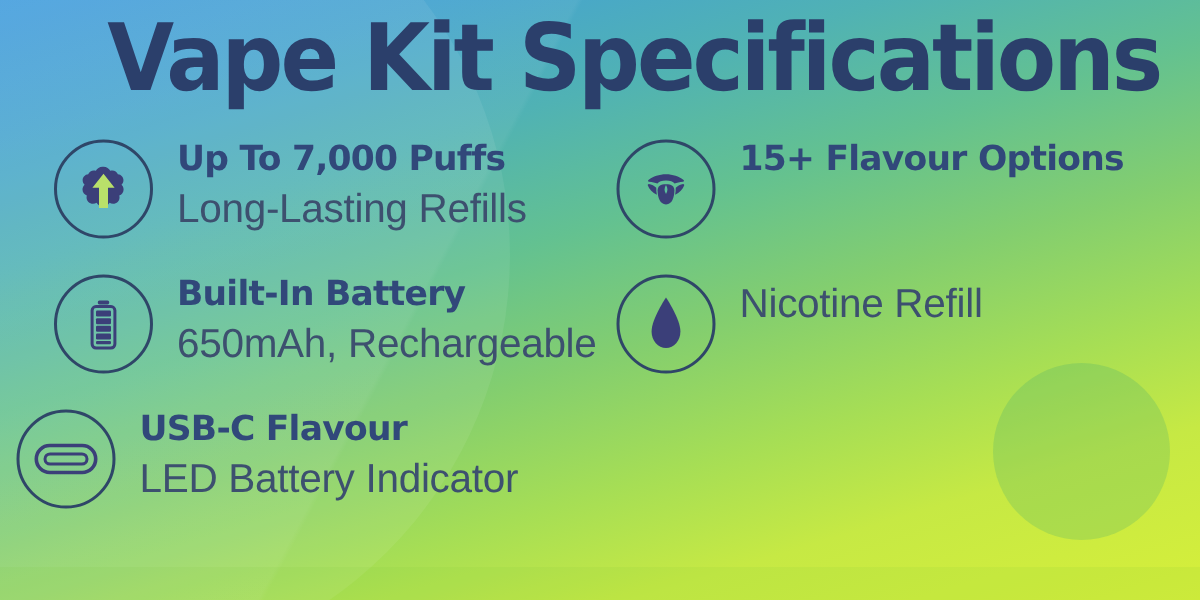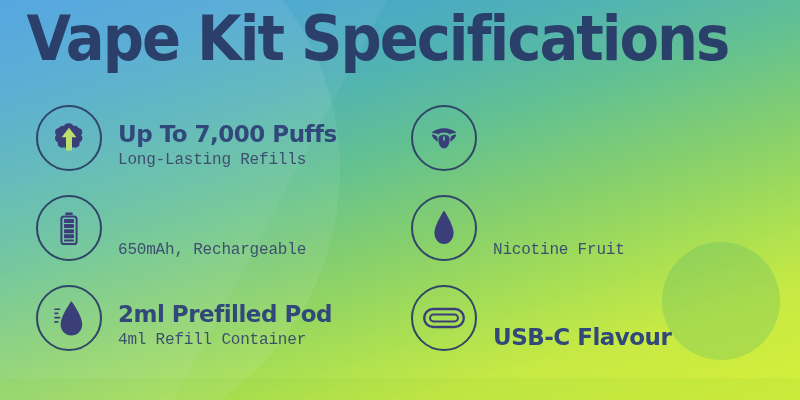--- a/index.html
+++ b/index.html
@@ -62,21 +62,21 @@
     background: rgba(120, 200, 60, 0.10);
     pointer-events: none;
   }
 
   
   .title-wrap {
     position: absolute;
     left: 0;
     top: 6px;
     width: 800px;
-    text-align: left;
+    text-align: right;
   }
   .title {
     display: inline-block;
     font-family: "DejaVu Sans", "Liberation Sans", sans-serif;
     font-size: 62px;
     font-weight: 700;
     letter-spacing: -2.2px;
     color: #2b3f6b;
     line-height: 1.05;
     transform: scaleX(0.93);
@@ -91,21 +91,21 @@
     top: 93px;
     width: 800px;
     height: 285px;
     display: grid;
     grid-template-columns: 400px 400px;
     grid-template-rows: 90px 90px 90px;
     align-items: start;
   }
   .feature {
     display: flex;
-    align-items: flex-end;
+    align-items: flex-start;
     gap: 16px;
     padding-left: 36px;
     height: 78px;
   }
   .feature.col-right {
     padding-left: 11px;
   }
   .icon-circle {
     flex: 0 0 auto;
     width: 66px;
@@ -128,22 +128,22 @@
   .feature-title {
     font-family: "DejaVu Sans", "Liberation Sans", sans-serif;
     font-size: 23px;
     font-weight: 700;
     color: #31487a;
     letter-spacing: -0.5px;
     line-height: 1.18;
     white-space: nowrap;
   }
   .feature-sub {
-    font-family: Liberation Mono, monospace;
-    font-size: 16px;
+    font-family: Liberation Sans, sans-serif;
+    font-size: 27px;
     font-weight: 400;
     color: #3d506f;
     letter-spacing: -0.2px;
     line-height: 1.3;
     margin-top: 2px;
     white-space: nowrap;
   }
 </style>
 </head>
 <body>
@@ -182,75 +182,61 @@
           <g fill="#3b3f79">
             <path d="M21 10.2c-4.6 0-8.6 1.6-11.5 3.6-.7.5-.6 1.3.2 1.3 2.2.1 4.1.6 5.6 1.3.9-1.2 2.9-2 5.7-2s4.8.8 5.7 2c1.5-.7 3.4-1.2 5.6-1.3.8 0 .9-.8.2-1.3-2.9-2-6.9-3.6-11.5-3.6z"></path>
             <path d="M9.6 16.6c-.6 0-.9.5-.7 1 .9 2.5 3.1 4.9 6 6.2-.3-1.5-.4-3.1-.4-4.6-1.2-1.5-3.2-2.4-4.9-2.6z"></path>
             <path d="M32.4 16.6c-1.7.2-3.7 1.1-4.9 2.6 0 1.5-.1 3.1-.4 4.6 2.9-1.3 5.1-3.7 6-6.2.2-.5-.1-1-.7-1z"></path>
             <path d="M21 16.8c-3.6 0-5.6 1.3-5.6 4.1 0 4.4 1.4 9.4 5.6 9.4s5.6-5 5.6-9.4c0-2.8-2-4.1-5.6-4.1z"></path>
           </g>
           <path d="M21 17.4 C22.2 19.4 22.4 21.3 21 23.3 C19.6 21.3 19.8 19.4 21 17.4 Z" fill="#5bbf9c"></path>
         </svg>
       </div>
       <div class="feature-text">
+        <div class="feature-title">15+ Flavour Options</div>
       </div>
     </div>
 
     <div class="feature col-left">
       <div class="icon-circle">
         <svg width="40" height="42" viewBox="0 0 40 42">
           <rect x="16.2" y="5.4" width="7.6" height="2.6" rx="1.1" fill="#3b3f79"></rect>
           <rect x="12.4" y="9.4" width="15.2" height="27.6" rx="2.6" fill="none" stroke="#3b3f79" stroke-width="2"></rect>
           <rect x="15.0" y="12.0" width="10.0" height="4.0" rx="0.8" fill="#3b3f79"></rect>
           <rect x="15.0" y="17.1" width="10.0" height="4.0" rx="0.8" fill="#3b3f79"></rect>
           <rect x="15.0" y="22.2" width="10.0" height="4.0" rx="0.8" fill="#3b3f79"></rect>
           <rect x="15.0" y="27.3" width="10.0" height="4.0" rx="0.8" fill="#3b3f79"></rect>
           <rect x="15.0" y="32.4" width="10.0" height="2.1" rx="0.8" fill="#3b3f79"></rect>
         </svg>
       </div>
       <div class="feature-text">
+        <div class="feature-title">Built-In Battery</div>
         <div class="feature-sub">650mAh, Rechargeable</div>
       </div>
     </div>
 
     <div class="feature col-right">
       <div class="icon-circle">
         <svg width="34" height="42" viewBox="0 0 34 42">
           <path d="M17 3.4 C17 3.4 7.4 17.6 7.4 26.0 C7.4 32.2 11.7 37.0 17 37.0 C22.3 37.0 26.6 32.2 26.6 26.0 C26.6 17.6 17 3.4 17 3.4 Z" fill="#3b3f79"></path>
         </svg>
       </div>
       <div class="feature-text">
-        <div class="feature-sub">Nicotine Fruit</div>
-      </div>
-    </div>
-
-    <div class="feature col-left">
-      <div class="icon-circle">
-        <svg width="42" height="42" viewBox="0 0 42 42">
-          <path d="M23.4 4.0 C23.4 4.0 12.6 18.8 12.6 27.4 C12.6 33.6 17.4 38.4 23.4 38.4 C29.4 38.4 34.2 33.6 34.2 27.4 C34.2 18.8 23.4 4.0 23.4 4.0 Z" fill="#3b3f79"></path>
-          <g fill="#3b3f79">
-            <rect x="6.2" y="11.4" width="6.2" height="1.7" rx="0.8"></rect>
-            <rect x="6.2" y="15.6" width="4.4" height="1.7" rx="0.8"></rect>
-            <rect x="6.2" y="19.8" width="6.2" height="1.7" rx="0.8"></rect>
-            <rect x="6.2" y="24.0" width="4.4" height="1.7" rx="0.8"></rect>
-          </g>
-        </svg>
-      </div>
-      <div class="feature-text">
-        <div class="feature-title">2ml Prefilled Pod</div>
-        <div class="feature-sub">4ml Refill Container</div>
-      </div>
-    </div>
+        <div class="feature-sub">Nicotine Refill</div>
+      </div>
+    </div>
+
 
     <div class="feature col-right">
       <div class="icon-circle">
         <svg width="44" height="24" viewBox="0 0 44 24">
           <rect x="2.2" y="3.0" width="39.6" height="18.0" rx="9.0" fill="none" stroke="#3b3f79" stroke-width="2.4"></rect>
           <rect x="8.0" y="8.6" width="28.0" height="6.8" rx="3.4" fill="none" stroke="#3b3f79" stroke-width="2.0"></rect>
         </svg>
       </div>
       <div class="feature-text">
         <div class="feature-title">USB-C Flavour</div>
+        <div class="feature-sub">LED Battery Indicator</div>
       </div>
     </div>
 
   </div>
 </div>
 
 </body></html>

